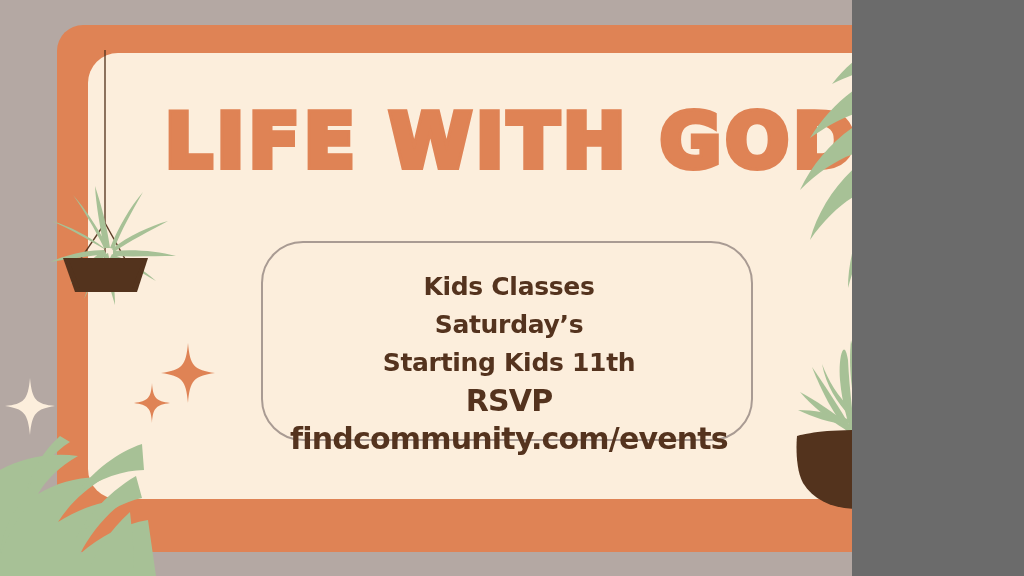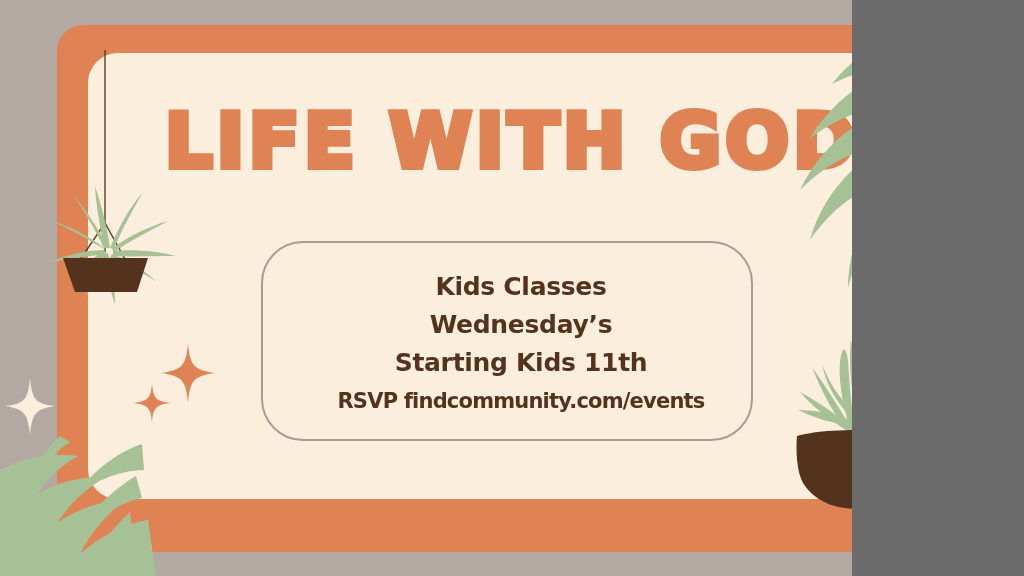--- a/index.html
+++ b/index.html
@@ -59,32 +59,32 @@
     top: 241px;
     width: 492px;
     height: 200px;
     border: 2px solid #A99B93;
     border-radius: 42px;
     box-sizing: border-box;
     z-index: 18;
   }
   .info-lines {
     position: absolute;
-    left: 12px;
+    left: 0;
     top: 25px;
     width: 492px;
     text-align: center;
     color: #54331E;
     font-family: "DejaVu Sans", sans-serif;
     font-size: 25px;
     font-weight: bold;
     line-height: 38px;
     letter-spacing: -0.3px;
   }
-  .info-lines div:last-child { font-size: 21px; letter-spacing: -0.8px; }
+  .info-lines div:last-child { font-size: 30px; letter-spacing: -0.8px; }
 
   
   .deco {
     position: absolute;
     left: 0; top: 0;
     width: 1024px; height: 576px;
     pointer-events: none;
   }
   .deco-under { z-index: 5; }
   .deco-over  { z-index: 30; }
@@ -153,21 +153,21 @@
     </g>
   </svg>
 
   <div class="title">
     <span>LIFE WITH GOD</span>
   </div>
 
   <div class="info-box">
     <div class="info-lines">
       <div>Kids Classes</div>
-      <div>Wednesday’s</div>
+      <div>Saturday’s</div>
       <div>Starting Kids 11th</div>
       <div>RSVP findcommunity.com/events</div>
     </div>
   </div>
 
   <svg class="deco deco-over" viewBox="0 0 1024 576">
 
     <g fill="#A7C196">
 
       <path d="M1024 10 C1000 6 968 14 940 32 C910 52 888 80 876 108 C892 96 910 86 928 82 C906 98 886 120 874 144 C892 130 912 120 932 116 C910 134 892 158 882 182 C900 168 920 158 940 154 C920 172 904 196 897 220 C916 204 938 194 958 190 C941 208 928 232 922 254 C944 234 972 220 1000 214 L1024 212 Z"></path>

